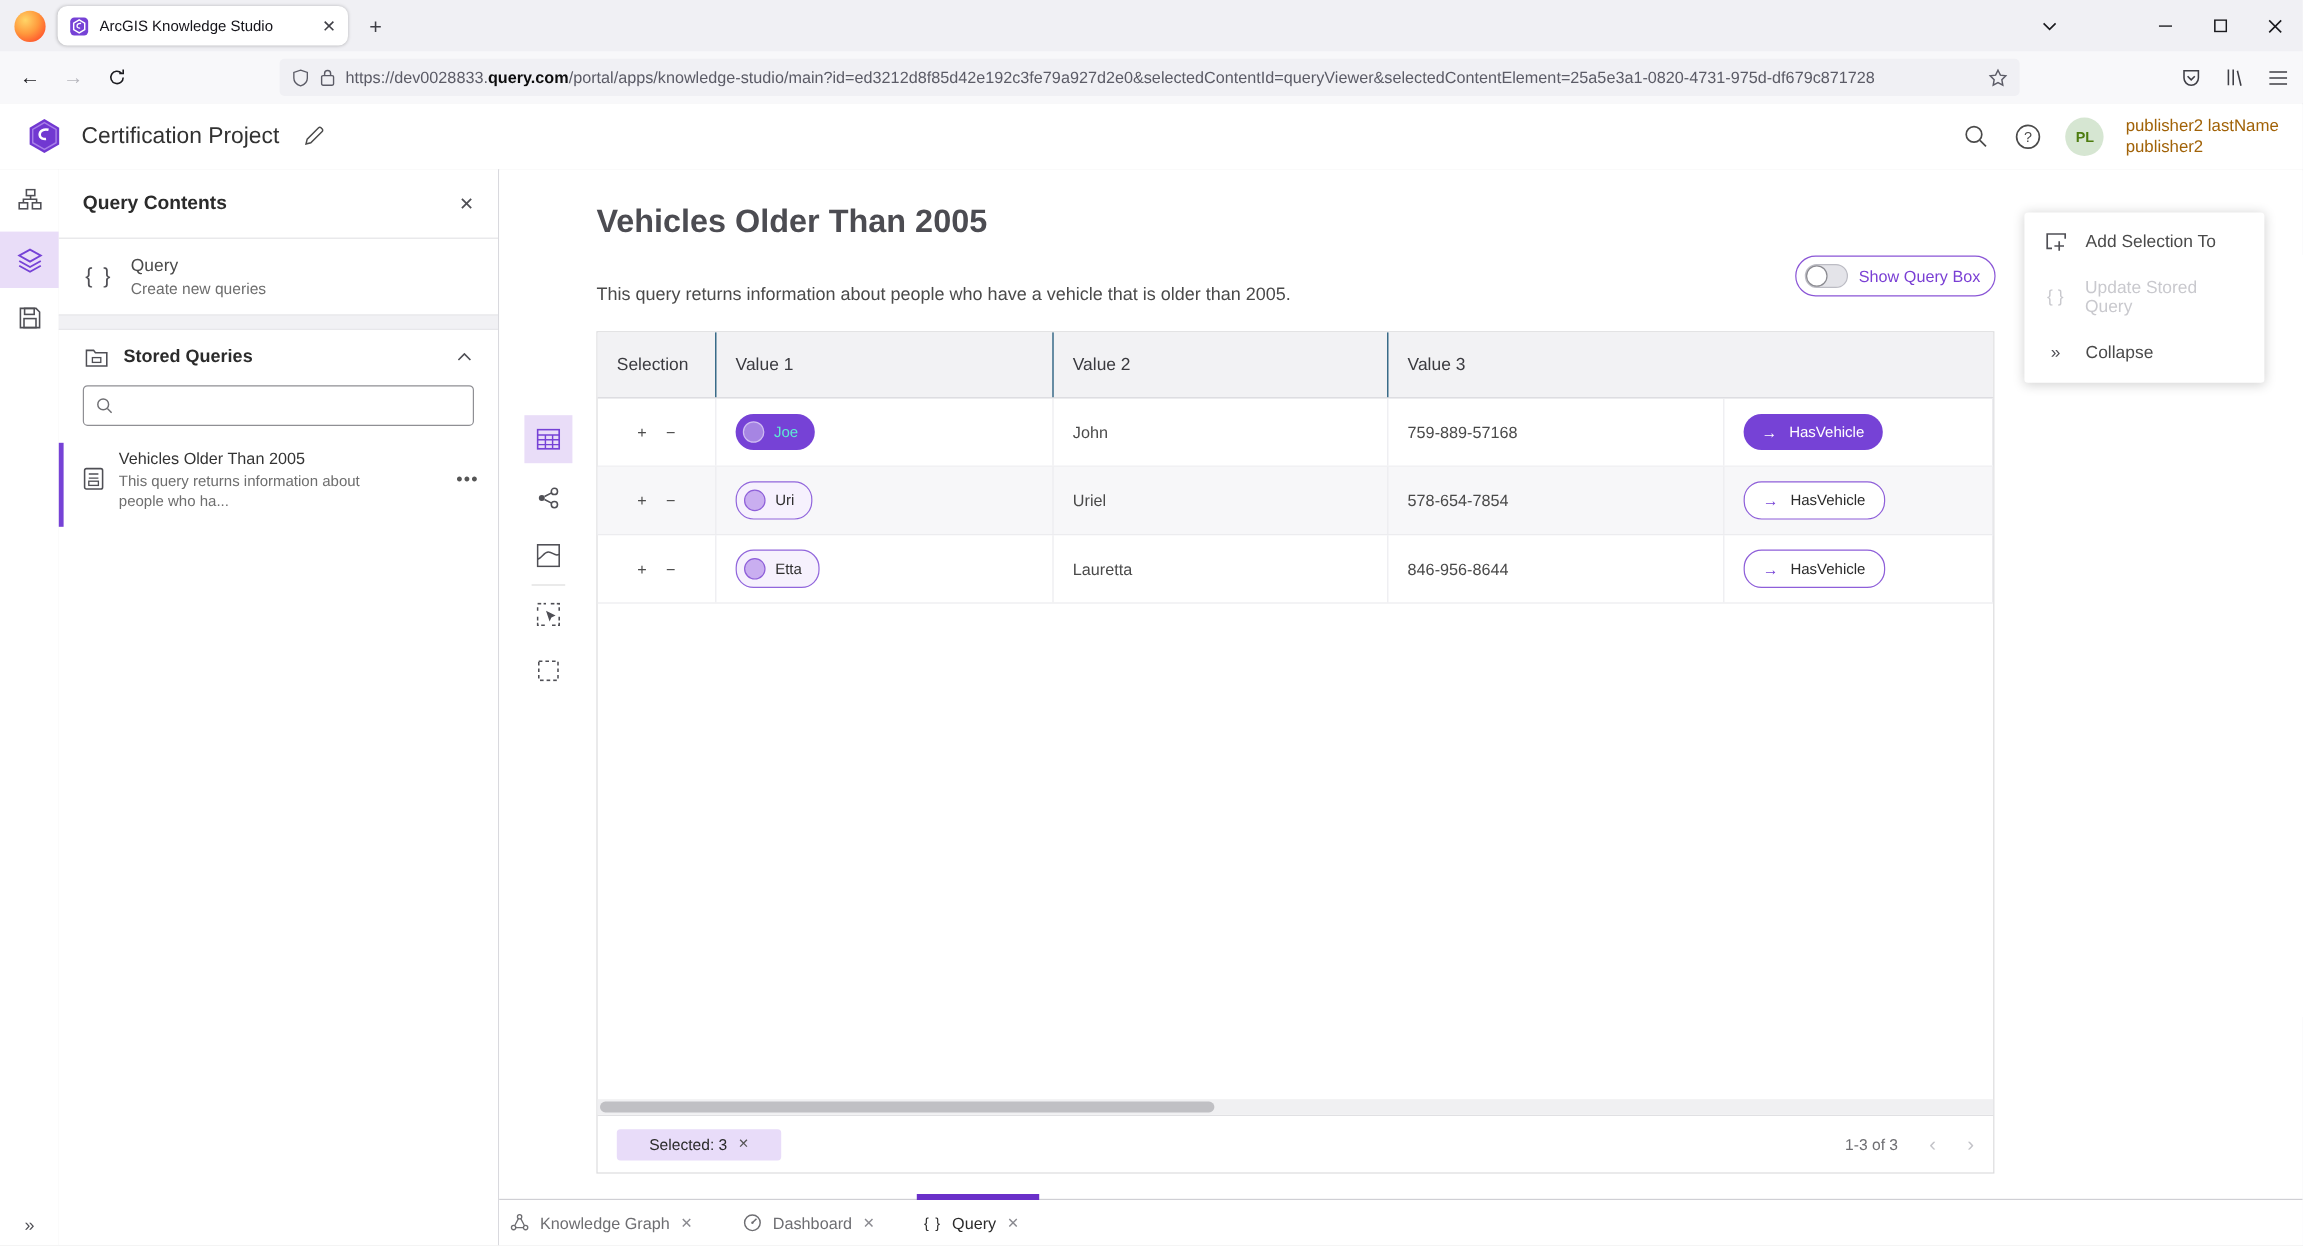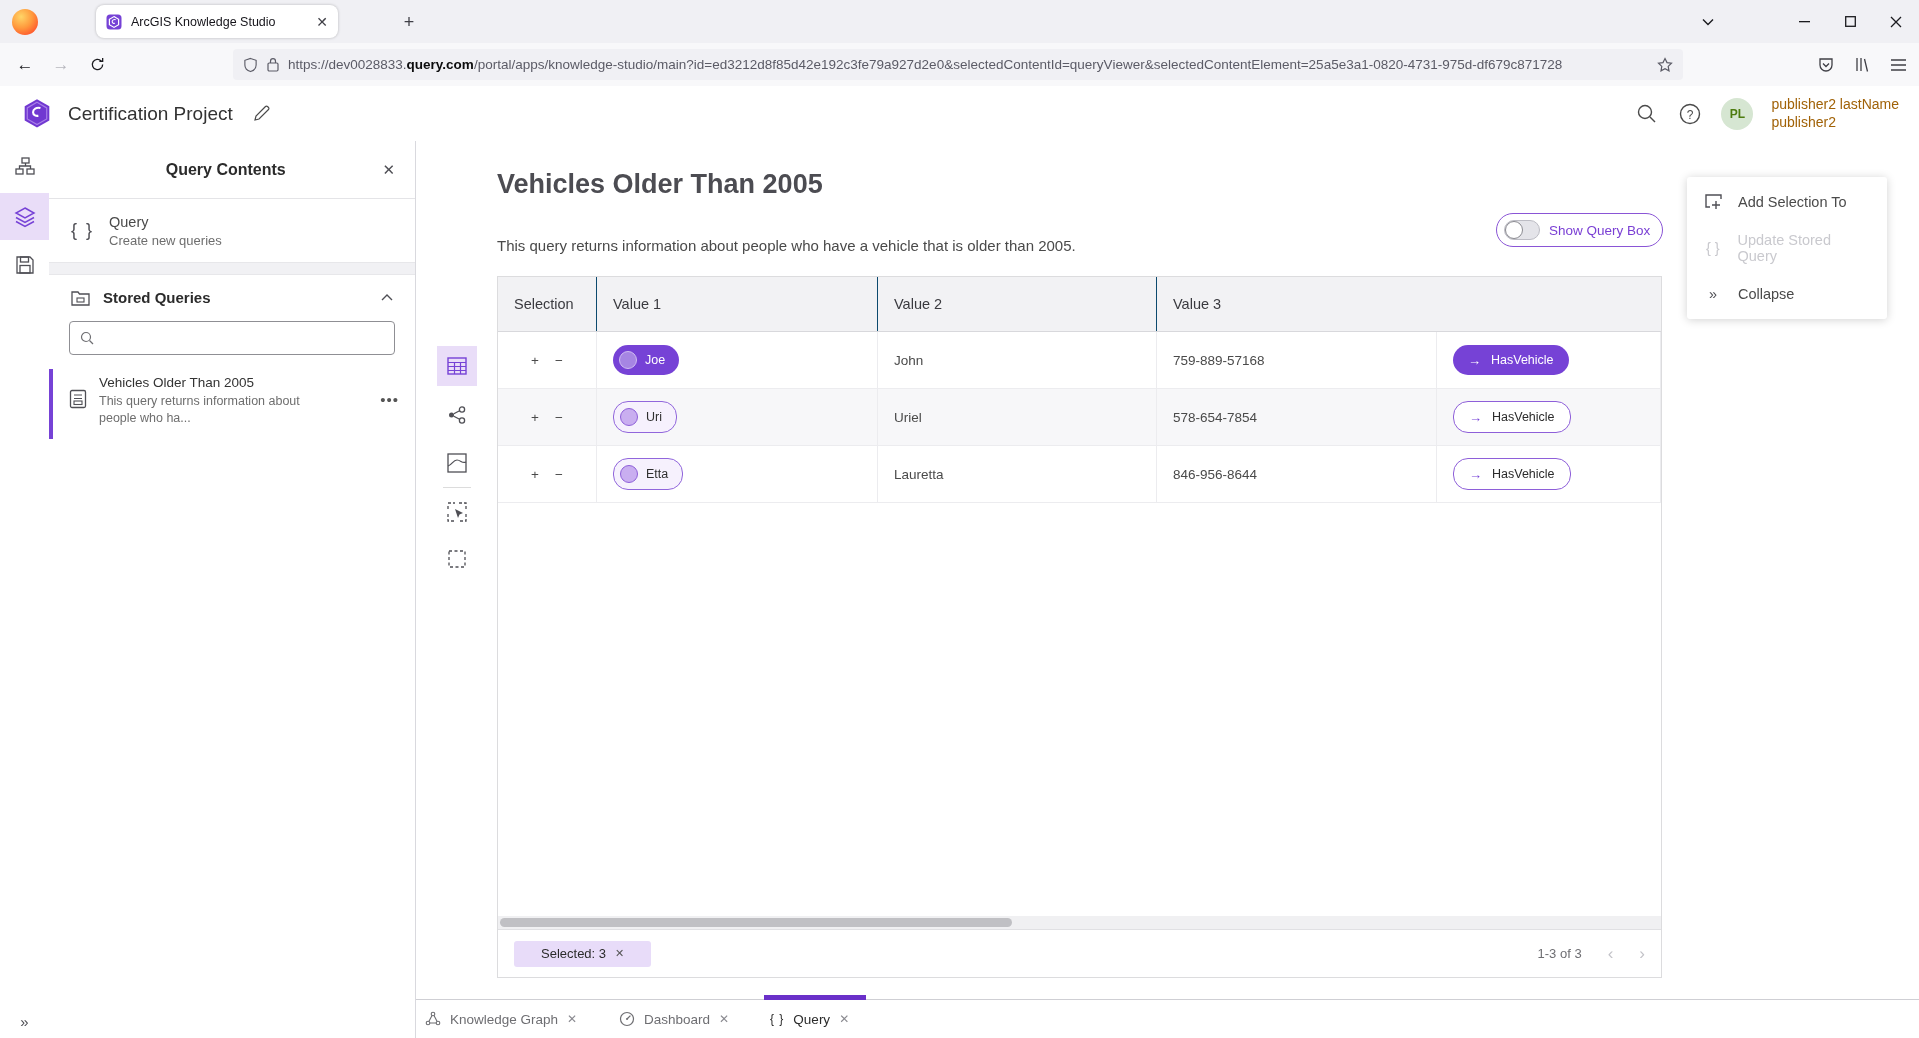--- a/index.html
+++ b/index.html
@@ -2,21 +2,21 @@
 <html><head>
 <meta charset="utf-8">
 <style>
   html,body{margin:0;padding:0;background:#e8e8ec;font-family:"Liberation Sans",sans-serif;}
   #screen{position:relative;width:1919px;height:1038px;background:#fff;overflow:hidden;
           -webkit-font-smoothing:antialiased;}
   svg{display:block;}
 
   
   .titlebar{position:absolute;left:0;top:0;width:1919px;height:43px;background:#f0f0f4;
-            display:flex;align-items:center;gap:48px;}
+            display:flex;align-items:center;}
   .ff-logo{width:26px;height:26px;border-radius:50%;margin-left:12px;
            background:radial-gradient(circle at 35% 30%, #ffd567, #ff9a3d 45%, #ff5c2e 78%, #e0422d);}
   .btab{display:flex;align-items:center;gap:9px;height:33px;width:222px;margin-left:10px;
         background:#fff;border-radius:8px;box-shadow:0 0 3px rgba(0,0,0,.25);padding:0 10px;}
   .btab-title{flex:1;font-size:12.5px;color:#15141a;white-space:nowrap;overflow:hidden;}
   .glyph-btn{color:#3f3f46;font-size:14px;line-height:1;display:flex;align-items:center;justify-content:center;}
   .newtab{width:30px;height:30px;margin-left:8px;font-size:18px;}
   .tb-right{position:absolute;right:0;top:0;height:43px;display:flex;align-items:center;}
   .tb-right .wbtn{width:46px;height:43px;display:flex;align-items:center;justify-content:center;color:#1b1b1f;font-size:13px;}
   .tabs-chevron{width:34px;height:43px;display:flex;align-items:center;justify-content:center;color:#1b1b1f;margin-right:56px;}
@@ -50,21 +50,21 @@
   .app-body{position:absolute;left:0;top:141px;width:1919px;height:897px;}
 
   
   .rail{position:absolute;left:0;top:0;width:49px;height:897px;background:#fff;border-right:1px solid #e4e4e7;}
   .rail-slot{width:49px;height:47px;display:flex;align-items:center;justify-content:center;color:#4f4f55;}
   .rail-slot.active{background:#e9ddf8;color:#7642d6;}
   .rail-expand{position:absolute;left:0;bottom:8px;width:49px;text-align:center;color:#4f4f55;font-size:15px;}
 
   
   .left-panel{position:absolute;left:49px;top:0;width:367px;height:897px;background:#fff;border-right:1px solid #d9d9de;box-sizing:border-box;}
-  .panel-header{height:57px;display:flex;align-items:center;padding:0 20px;border-bottom:1px solid #e4e4e7;text-align:center;}
+  .panel-header{height:57px;display:flex;align-items:center;padding:0 20px;border-bottom:1px solid #e4e4e7;}
   .panel-title{flex:1;font-size:16px;font-weight:600;color:#2b2b2b;}
   .x-btn{color:#4f4f55;font-size:15px;}
   .query-item{height:63px;display:flex;align-items:center;gap:15px;padding:0 22px;}
   .braces{font-size:18px;color:#4f4f55;letter-spacing:2px;}
   .qi-title{font-size:14.5px;color:#4a4a4a;}
   .qi-sub{font-size:13px;color:#6e6e6e;margin-top:3px;}
   .panel-gap{height:11px;background:#f1f1f4;border-top:1px solid #e7e7ea;border-bottom:1px solid #e7e7ea;}
   .sq-header{height:44px;display:flex;align-items:center;gap:13px;padding:0 22px;}
   .sq-title{flex:1;font-size:15px;font-weight:600;color:#2b2b2b;}
   .search-box{margin:2px 20px 14px 20px;height:32px;border:1px solid #8f8f94;border-radius:4px;
@@ -101,21 +101,21 @@
   .cell{display:flex;align-items:center;padding:0 16px;box-sizing:border-box;}
   .cell:last-child{border-right:none;}
   .tbody-row{height:56px;border-bottom:1px solid #ececef;}
   .tbody-row .cell{font-size:13.5px;color:#4a4a4a;border-right:1px solid #ececef;}
   .tbody-row.alt{background:#f7f7f9;}
   .sel-cell{justify-content:center;gap:16px;color:#4f4f55;font-size:16px;}
   .sel-cell span{cursor:default;}
 
   .entity-pill{display:flex;align-items:center;gap:8px;height:30px;border-radius:15px;padding:0 14px 0 6px;}
   .entity-pill .dot{width:18px;height:18px;border-radius:50%;box-sizing:border-box;}
-  .entity-pill.filled{background:#7642d6;color:#ffffff;}
+  .entity-pill.filled{background:#7642d6;color:#5eead4;}
   .entity-pill.filled .dot{background:#a685e3;border:1.5px solid #d0bdf2;}
   .entity-pill.outline{background:#f6f1fd;border:1px solid #9166dc;color:#2f2f2f;}
   .entity-pill.outline .dot{background:#c9aef0;border:1.5px solid #8e5fd9;}
   .entity-pill .lbl{font-size:12.5px;}
 
   .rel-pill{display:flex;align-items:center;gap:10px;height:30px;border-radius:15px;padding:0 15px;}
   .rel-pill.filled{background:#7642d6;color:#fff;}
   .rel-pill.outline{background:#fff;border:1px solid #8e5fd9;color:#2b2b2b;}
   .rel-pill.outline .arrow{color:#7642d6;}
   .rel-pill .lbl{font-size:12.5px;}

